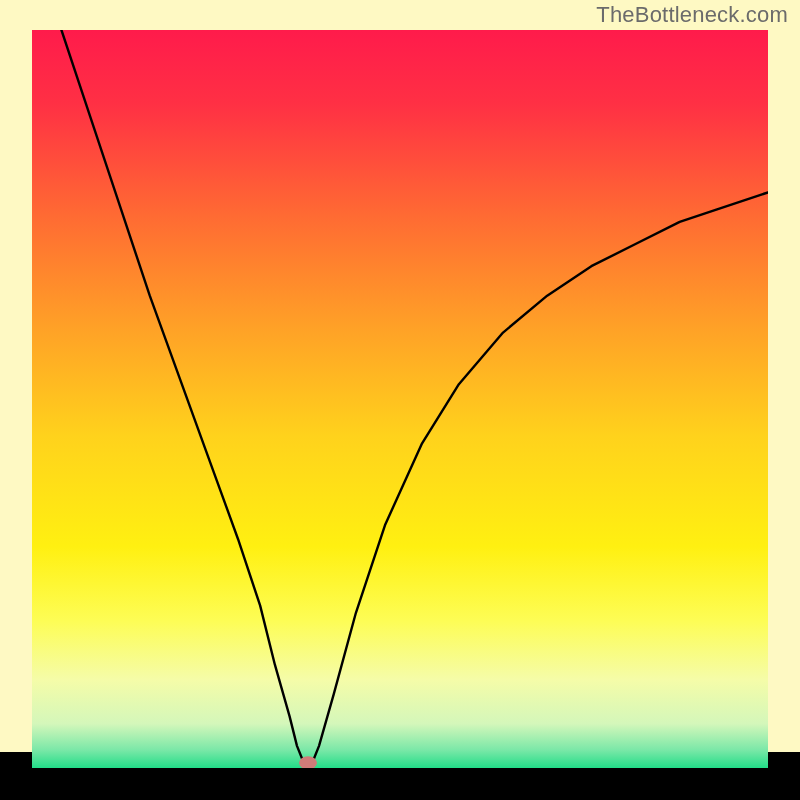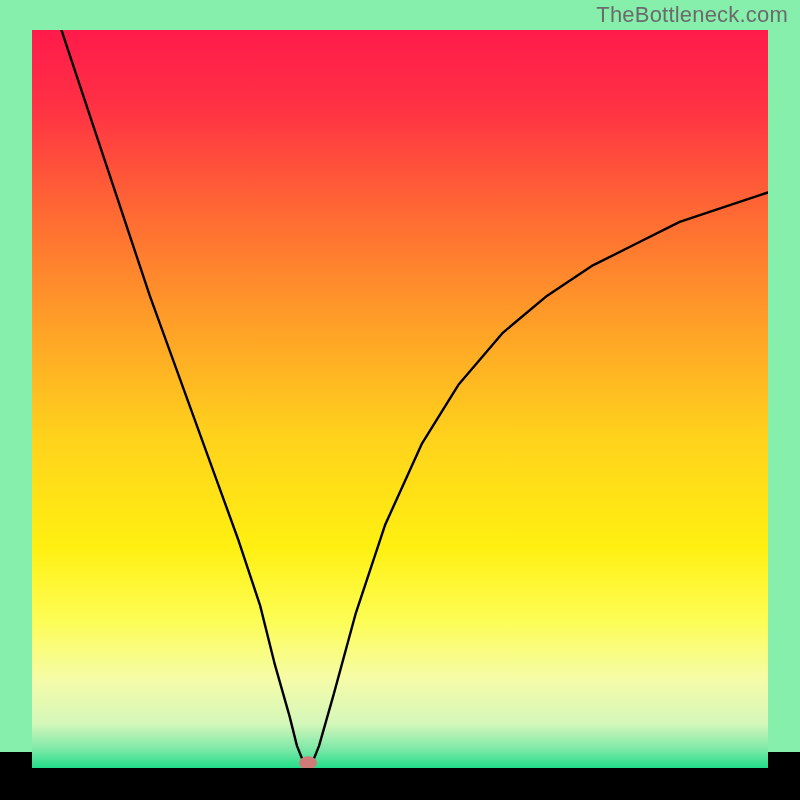--- a/index.html
+++ b/index.html
@@ -8,21 +8,21 @@
     width: 800px;
     height: 800px;
     background: #000;
     overflow: hidden;
     font-family: Arial, Helvetica, sans-serif;
   }
   .frame {
     position: relative;
     width: 800px;
     height: 752px;
-    background: #86efac;
+    background: #fef9c3;
     text-align: right;
   }
   .plot {
     position: absolute;
     box-sizing: border-box;
   }
   .watermark {
     position: absolute;
     top: 2px;
     right: 12px;

